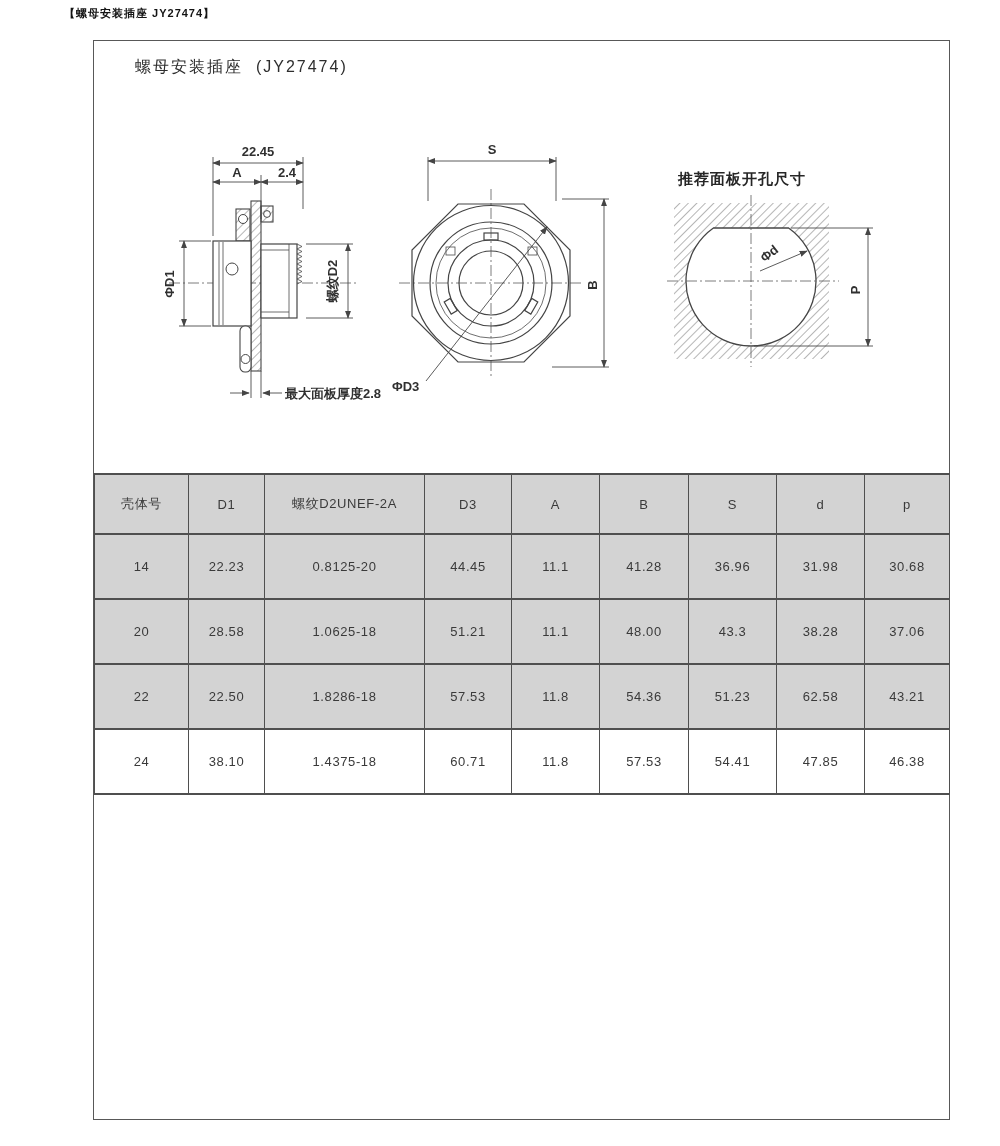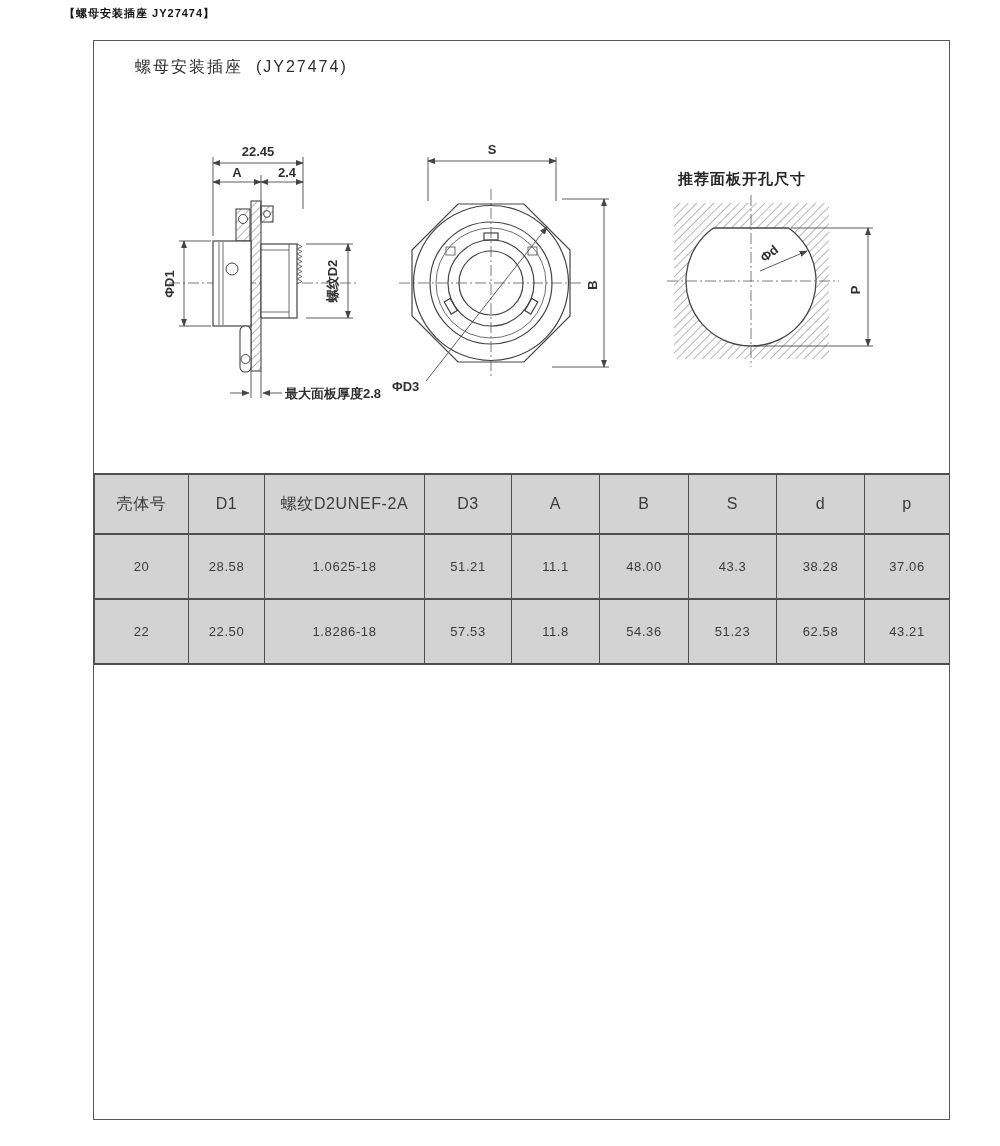--- a/index.html
+++ b/index.html
@@ -12,21 +12,21 @@
   .ln{stroke:#454545;stroke-width:1.2;fill:none;}
   .thin{stroke:#4a4a4a;stroke-width:0.8;fill:none;}
   .dim{stroke:#4a4a4a;stroke-width:0.9;fill:none;}
   .cl{stroke:#5a5a5a;stroke-width:0.8;fill:none;stroke-dasharray:11 3 2 3;}
   .dtx{font-size:13px;font-weight:bold;fill:#303030;}
   .cjk{font-size:13px;font-weight:bold;fill:#303030;}
   .cjkb{font-size:15px;font-weight:bold;fill:#262626;letter-spacing:1px;}
 
   table.spec{position:absolute;left:0;top:432px;width:855px;border-collapse:collapse;table-layout:fixed;font-size:13px;color:#3a3a3a;}
   table.spec th,table.spec td{border:1px solid #4f4f4f;border-top-width:2px;border-bottom-width:2px;text-align:center;vertical-align:middle;padding:0;letter-spacing:0.6px;font-weight:normal;overflow:hidden;}
-  table.spec thead th{height:58px;background:#d3d3d3;font-size:16px;}
+  table.spec thead th{height:58px;background:#d3d3d3;font-size:13px;}
   table.spec tbody td{height:63px;background:#ffffff;}
   table.spec tbody tr.alt td{background:#d3d3d3;}
 </style>
 </head>
 <body>
 
 <div class="page-title">【螺母安装插座 JY27474】</div>
 
 <div class="content-box">
   <div class="subtitle">螺母安装插座  (JY27474)</div>
@@ -163,20 +163,31 @@
         <th>D3</th>
         <th>A</th>
         <th>B</th>
         <th>S</th>
         <th>d</th>
         <th>p</th>
       </tr>
     </thead>
     <tbody>
         <tr class="alt">
+          <td>14</td>
+          <td>22.23</td>
+          <td>0.8125-20</td>
+          <td>44.45</td>
+          <td>11.1</td>
+          <td>41.28</td>
+          <td>36.96</td>
+          <td>31.98</td>
+          <td>30.68</td>
+        </tr>
+        <tr class="alt">
           <td>20</td>
           <td>28.58</td>
           <td>1.0625-18</td>
           <td>51.21</td>
           <td>11.1</td>
           <td>48.00</td>
           <td>43.3</td>
           <td>38.28</td>
           <td>37.06</td>
         </tr>
@@ -184,15 +195,26 @@
           <td>22</td>
           <td>22.50</td>
           <td>1.8286-18</td>
           <td>57.53</td>
           <td>11.8</td>
           <td>54.36</td>
           <td>51.23</td>
           <td>62.58</td>
           <td>43.21</td>
         </tr>
+        <tr>
+          <td>24</td>
+          <td>38.10</td>
+          <td>1.4375-18</td>
+          <td>60.71</td>
+          <td>11.8</td>
+          <td>57.53</td>
+          <td>54.41</td>
+          <td>47.85</td>
+          <td>46.38</td>
+        </tr>
       </tbody>
   </table>
 </div>
 
 </body></html>

